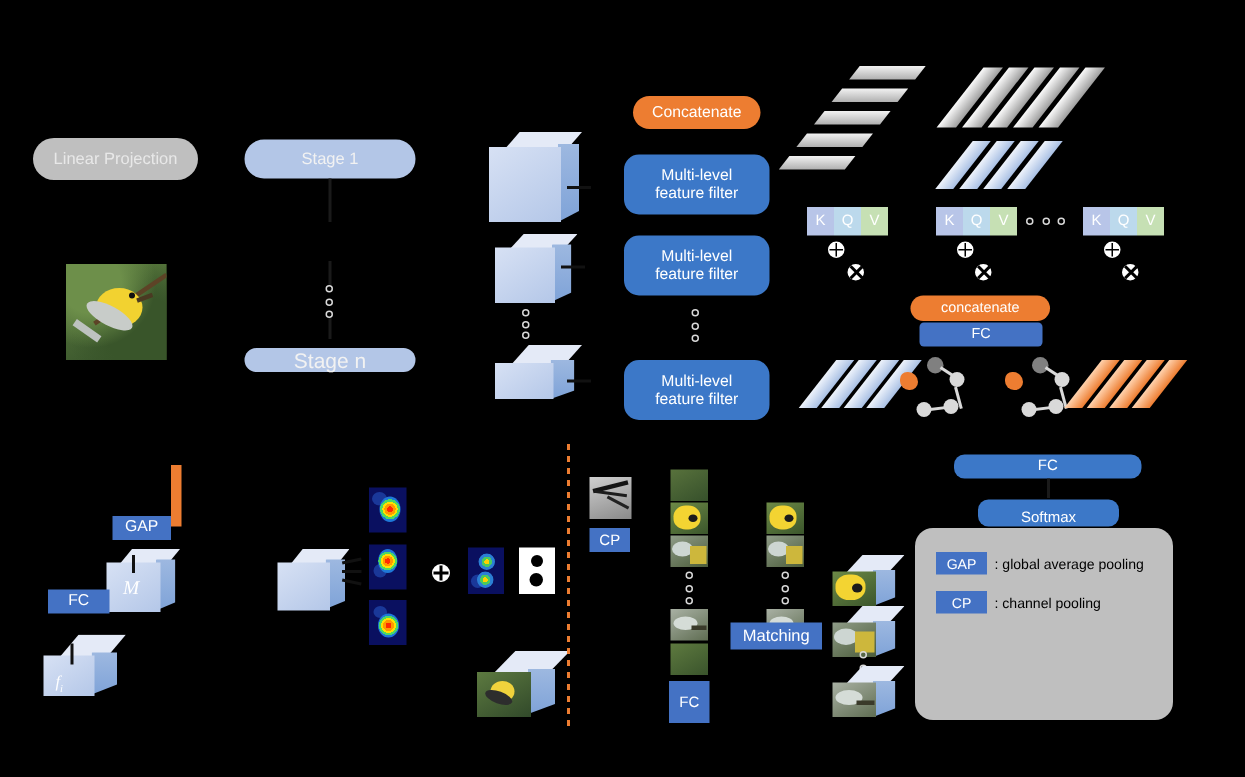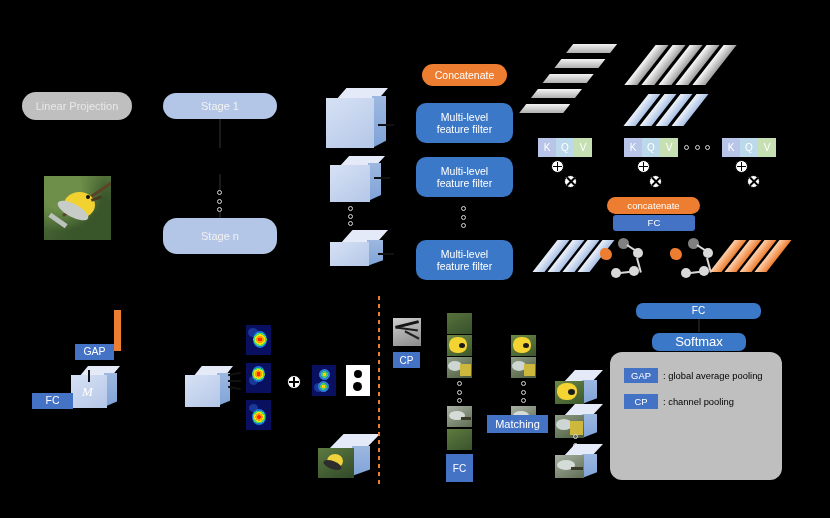--- a/index.html
+++ b/index.html
@@ -148,21 +148,21 @@
 
   <div class="tick" style="left:219px;top:174px;width:2px;height:16px;"></div>
 
   <div class="vdots" style="left:215px;top:190px;width:8px;height:22px;">
     <i></i>
       <i></i>
       <i></i>
   </div>
   <div class="tick" style="left:219px;top:212px;width:2px;height:14px;"></div>
 
-  <div class="pill lblue" style="left:163px;top:218px;width:114px;height:36px;font-size:11px;">
+  <div class="pill lblue" style="left:163px;top:232px;width:114px;height:16px;font-size:14px;">
     <span>Stage n</span>
   </div>
 
   <div class="cube" style="left:326px;top:88px;width:62px;height:64px;">
     <div class="face top" style="left:10px;top:0;width:52px;height:12px;clip-path:polygon(0 100%,20% 0,100% 0,80% 100%);"></div>
     <div class="face side" style="left:46px;top:8px;width:14px;height:52px;clip-path:polygon(0 0,100% -14%,100% 86%,0 100%);"></div>
     <div class="face front" style="left:0;top:10px;width:48px;height:50px;"></div>
   </div>
   <div class="blacktick" style="left:378px;top:124px;width:16px;height:2px;"></div>
 
@@ -304,21 +304,21 @@
     <div class="sheet" style="left:0;top:0;width:12px;height:32px;background:linear-gradient(90deg,#ffd2ad,#ed7d31);"></div>
     <div class="sheet" style="left:15px;top:0;width:12px;height:32px;background:linear-gradient(90deg,#ffd2ad,#ed7d31);"></div>
     <div class="sheet" style="left:30px;top:0;width:12px;height:32px;background:linear-gradient(90deg,#ffd2ad,#ed7d31);"></div>
     <div class="sheet" style="left:45px;top:0;width:12px;height:32px;background:linear-gradient(90deg,#ffd2ad,#ed7d31);"></div>
   </div>
 
   <div class="pill dblue" style="left:636px;top:303px;width:125px;height:16px;font-size:10px;border-radius:7px;">
     <span>FC</span>
   </div>
   <div class="tick" style="left:698px;top:319px;width:2px;height:13px;"></div>
-  <div class="pill dblue" style="left:652px;top:333px;width:94px;height:18px;font-size:13px;border-radius:7px;">
+  <div class="pill dblue" style="left:652px;top:333px;width:94px;height:18px;font-size:10px;border-radius:7px;align-items:flex-end;">
     <span>Softmax</span>
   </div>
 
   <div class="legend">
     <div class="row" style="left:14px;top:16px;">
       <span class="tag" style="width:34px;">GAP</span>
       <span style="margin-left:5px;">: global average pooling</span>
     </div>
     <div class="row" style="left:14px;top:42px;">
       <span class="tag" style="width:34px;">CP</span>
@@ -338,20 +338,28 @@
     <div class="face front" style="left:0;top:9px;width:36px;height:33px;"></div>
     <div style="position:absolute;left:17px;top:4px;width:2px;height:12px;background:#111;"></div>
     <div style="position:absolute;left:11px;top:18px;font-size:13px;font-style:italic;
                 font-family:'Liberation Serif',serif;color:#ffffff;">M</div>
   </div>
 
   <div class="flat sharp" style="left:32px;top:393px;width:41px;height:16px;font-size:10.5px;">
     <span>FC</span>
   </div>
 
+  <div class="cube" style="left:29px;top:423px;width:55px;height:48px;">
+    <div class="face top" style="left:10px;top:0;width:45px;height:16px;clip-path:polygon(0 100%,30% 0,100% 0,70% 100%);"></div>
+    <div class="face side" style="left:32px;top:12px;width:17px;height:28px;clip-path:polygon(0 0,100% -24%,100% 76%,0 100%);"></div>
+    <div class="face front" style="left:0;top:14px;width:34px;height:27px;"></div>
+    <div style="position:absolute;left:18px;top:6px;width:2px;height:14px;background:#111;"></div>
+    <div style="position:absolute;left:8px;top:26px;font-size:11px;font-style:italic;
+                font-family:'Liberation Serif',serif;color:#ffffff;">f<sub style="font-size:7px;">i</sub></div>
+  </div>
 
 
   <div class="heat" style="left:246px;top:325px;width:25px;height:30px;">
     <div class="spk" style="left:2px;top:3px;width:10px;height:9px;"></div>
     <div class="h1" style="left:7px;top:6px;width:14px;height:17px;"></div>
   </div>
   <div class="heat" style="left:246px;top:363px;width:25px;height:30px;">
     <div class="spk" style="left:3px;top:13px;width:9px;height:9px;"></div>
     <div class="h1" style="left:6px;top:3px;width:13px;height:16px;"></div>
   </div>

